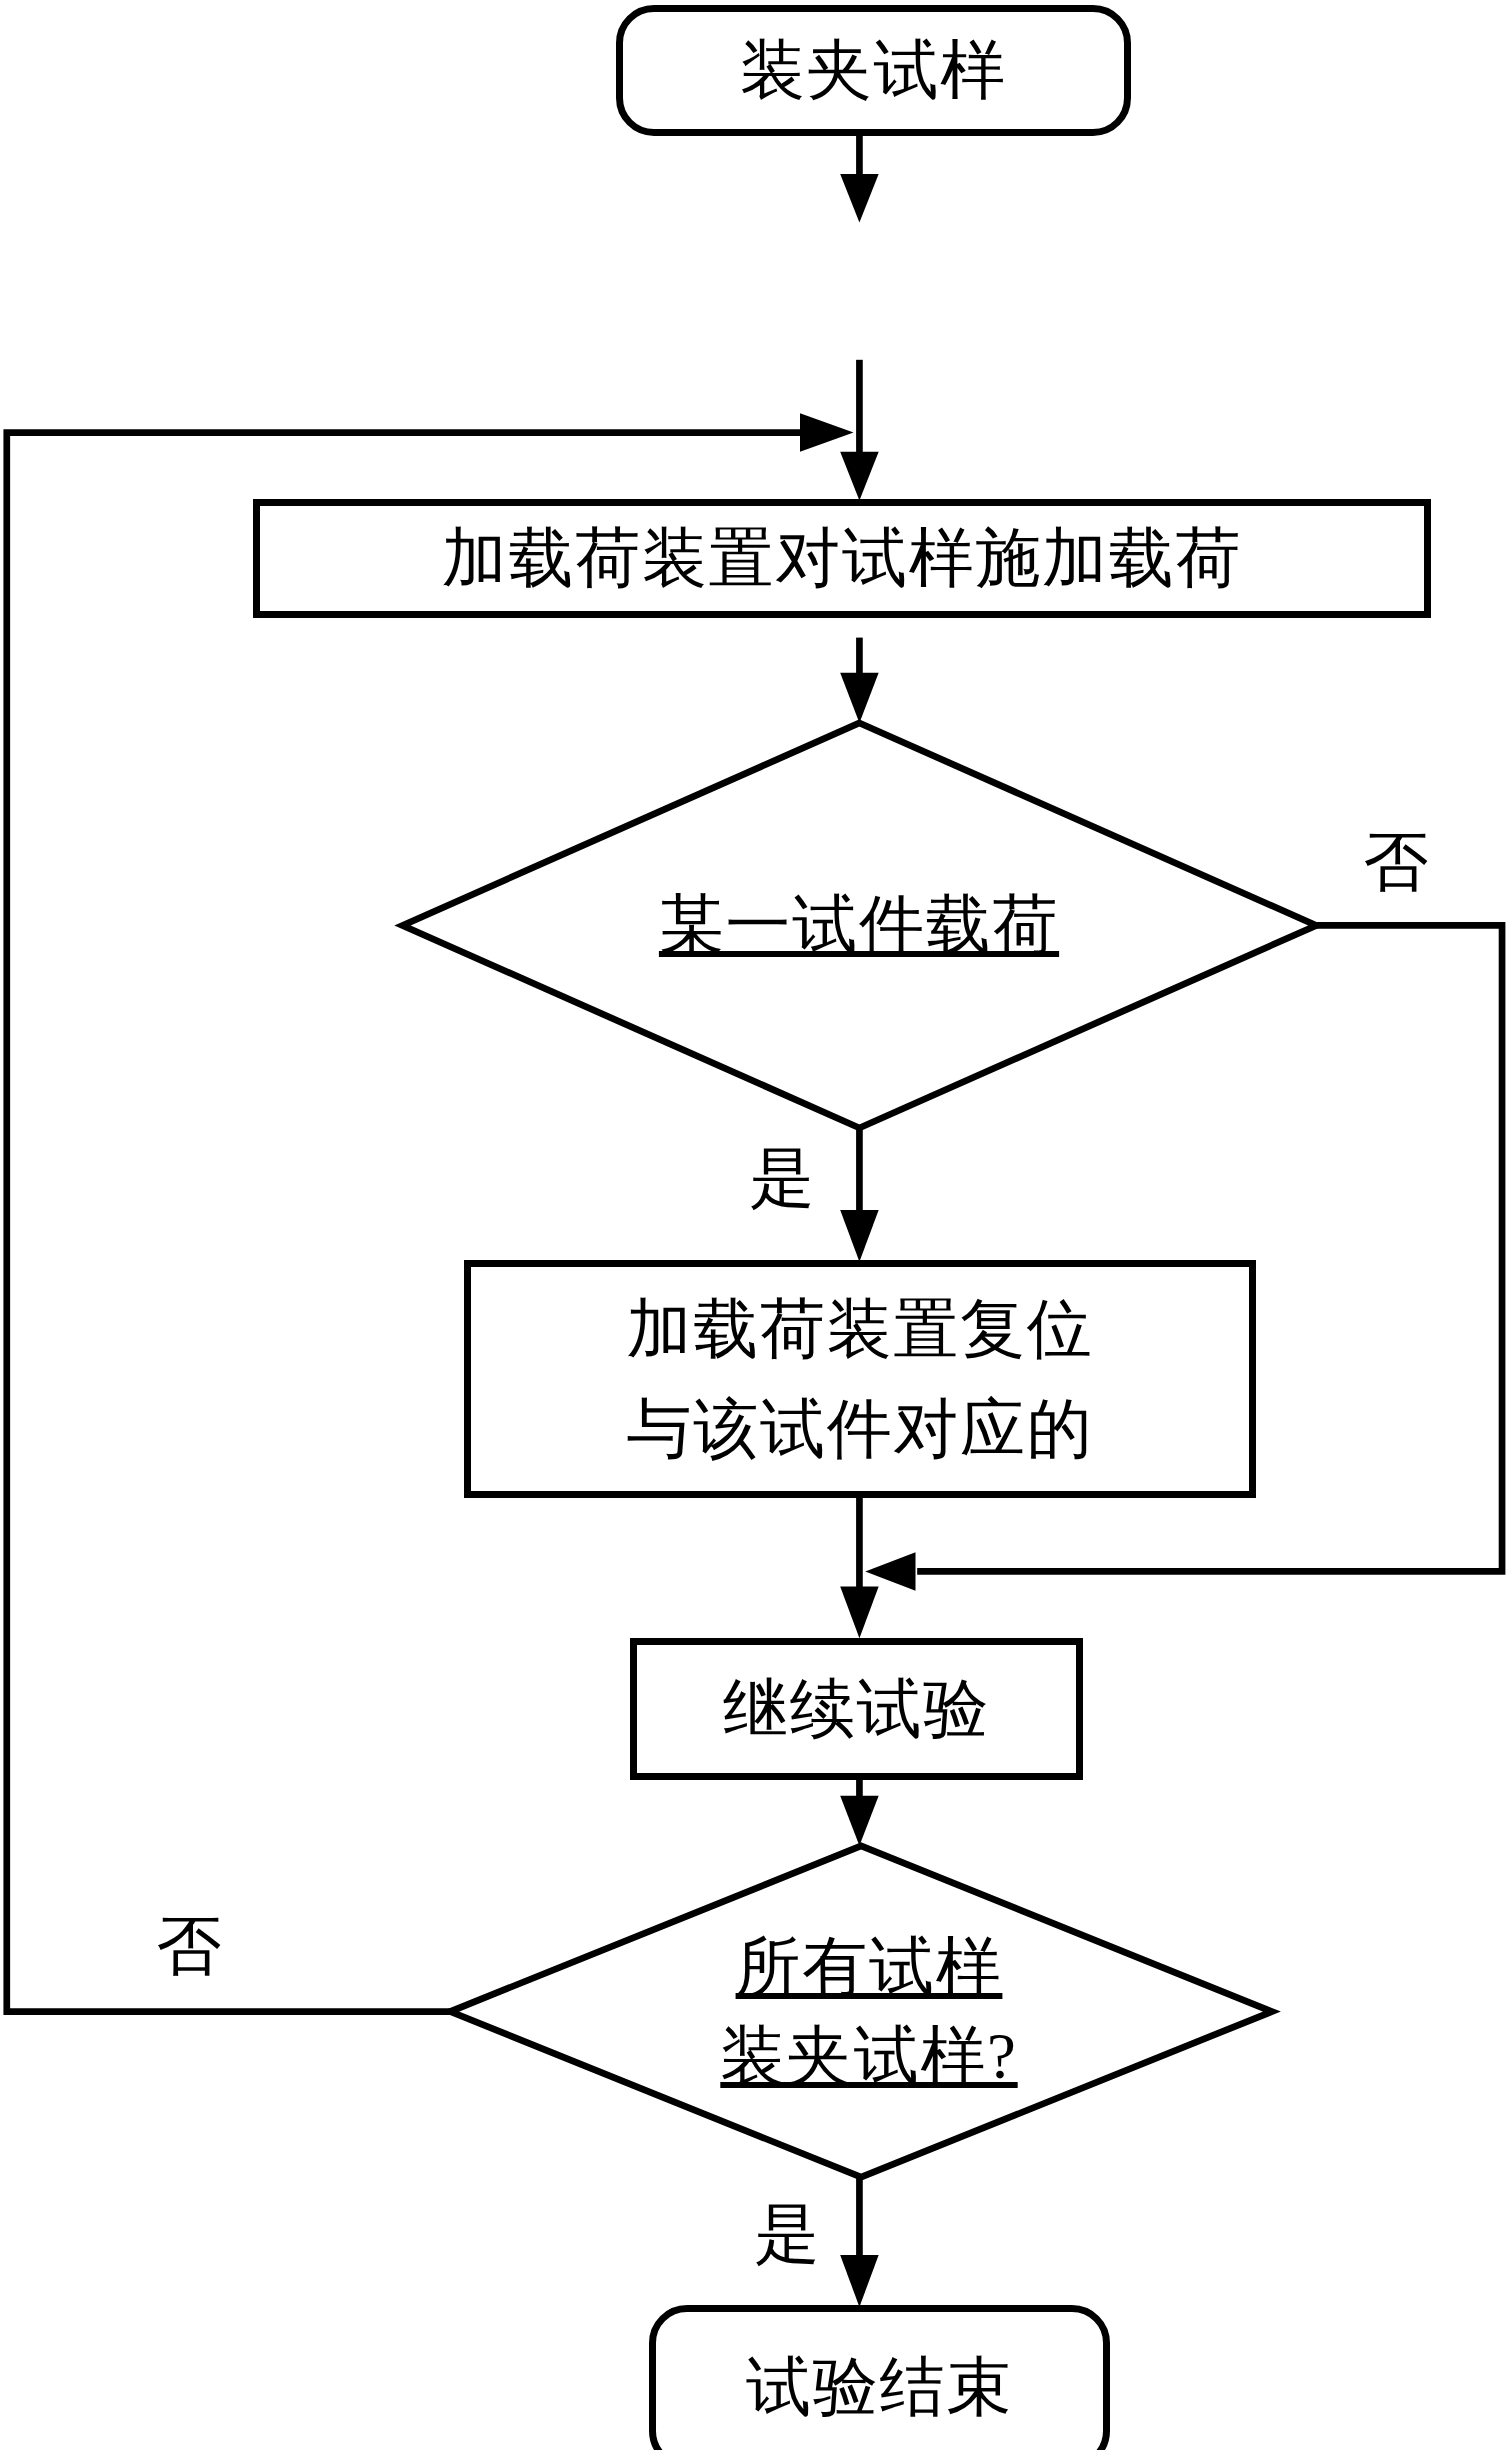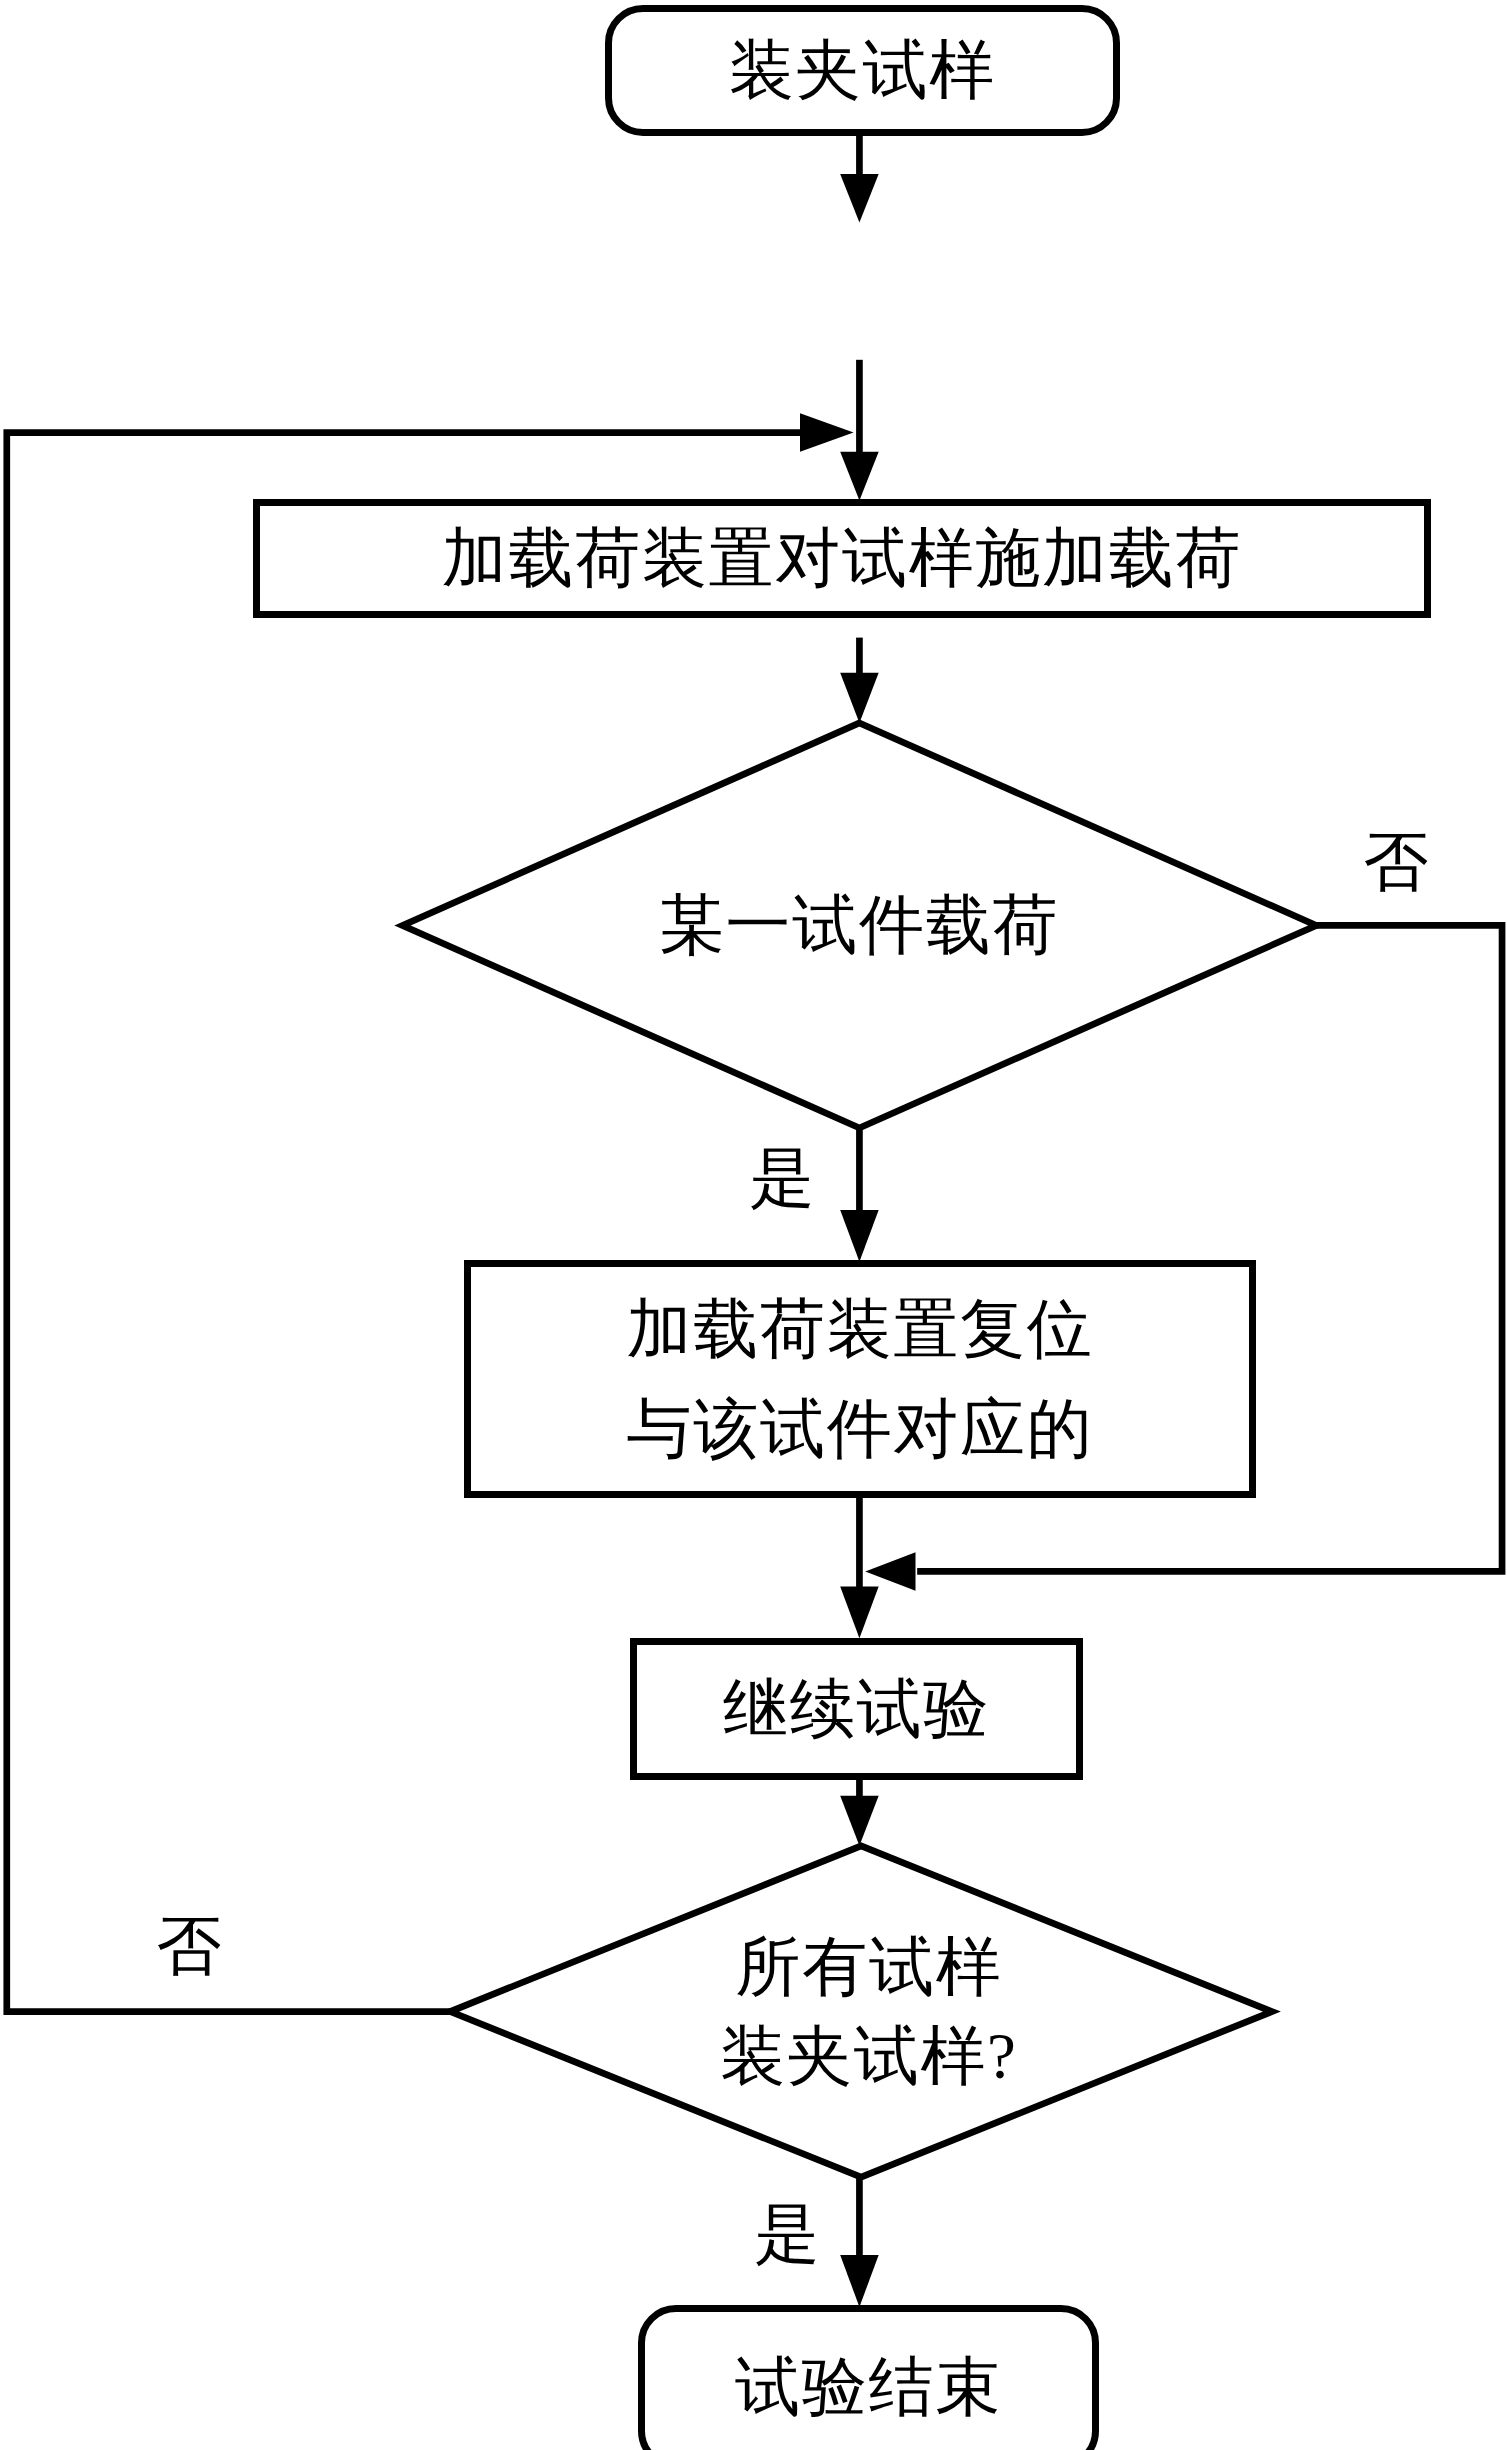--- a/index.html
+++ b/index.html
@@ -19,30 +19,31 @@
     background:#fff;
     display:flex;
     align-items:center;
     justify-content:center;
     text-align:center;
     font-size:65px;
     line-height:1.0;
     letter-spacing:1.7px;
     white-space:nowrap;
   }
-  .terminal{border-radius:38px;}
+  .terminal{border-radius:38px;margin-left:11px;}
   .multiline{line-height:100px;}
   .dtext{
     position:absolute;
     transform:translate(-50%,-50%);
     text-align:center;
     font-size:65px;
     line-height:94px;
     letter-spacing:1.7px;
     white-space:nowrap;
+    text-decoration:underline;
   }
   .blabel{
     position:absolute;
     transform:translate(-50%,-50%);
     font-size:65px;
     line-height:1;
     white-space:nowrap;
   }
 </style>
 </head>

